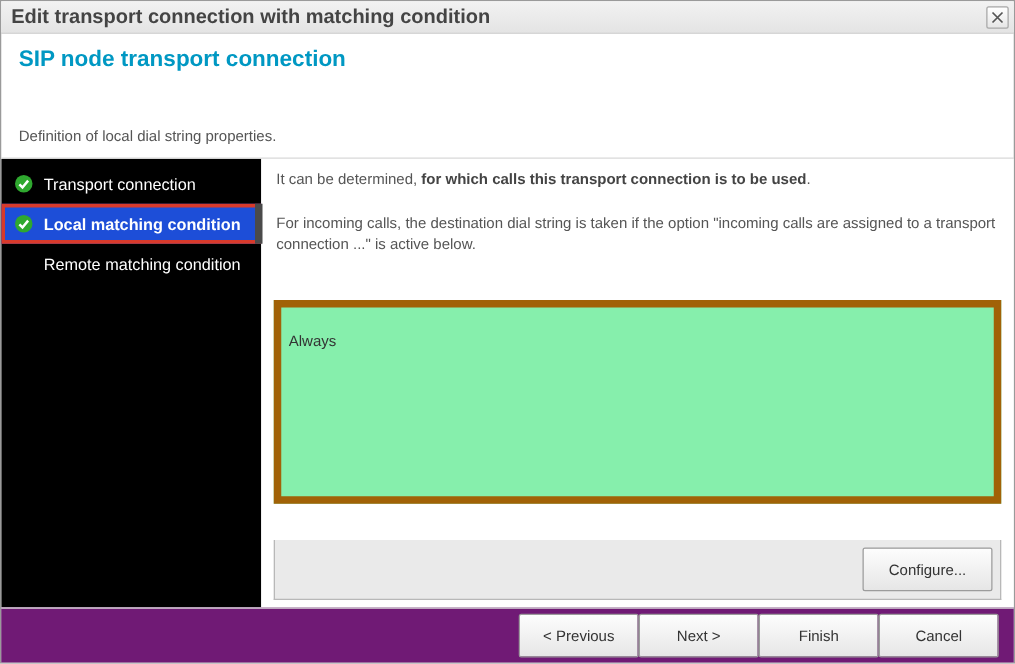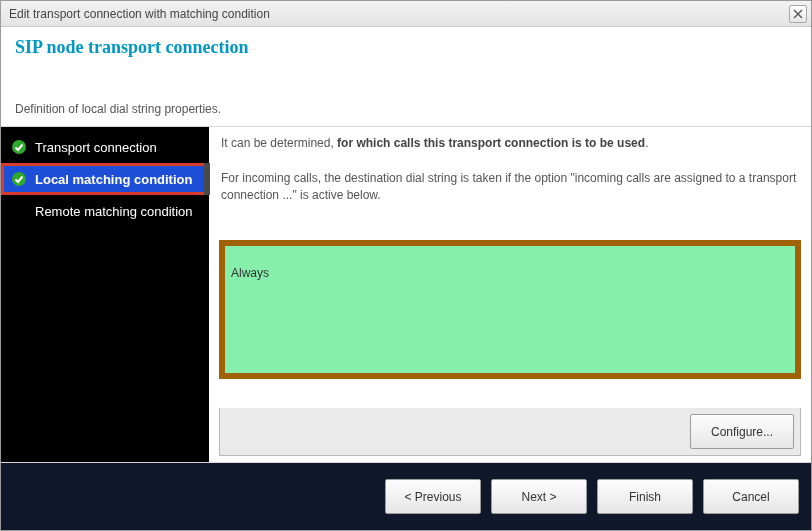--- a/index.html
+++ b/index.html
@@ -23,44 +23,43 @@
   .titlebar {
     height: 26px;
     background: linear-gradient(#f2f2f2, #e4e4e4);
     border-bottom: 1px solid #c9c9c9;
     display: flex;
     align-items: center;
     padding: 0 4px 0 8px;
   }
   .titlebar .title-text {
     flex: 1;
-    font-weight: normal;
+    font-weight: bold;
     color: #444;
-    font-size: 12px;
+    font-size: 16px;
   }
   .titlebar .close-btn {
     width: 18px; height: 18px;
     border: 1px solid #a8a8a8;
     border-radius: 2px;
     background: linear-gradient(#fff,#e6e6e6);
     display:flex; align-items:center; justify-content:center;
     cursor:pointer;
   }
   .titlebar .close-btn svg { width:10px; height:10px; }
   
   .header-area {
     padding: 10px 14px 10px 14px;
     border-bottom: 1px solid #d8d8d8;
   }
   .header-area h1 {
     margin: 0 0 4px 0;
     font-size: 18px;
     font-weight: bold;
     color: #0098c3;
-    font-family: Liberation Serif, serif;
   }
   .header-area .subtitle {
     color: #555;
     font-size: 12px;
     margin-top: 44px;
   }
   
   .body-area {
     flex: 1;
     display: flex;
@@ -129,25 +128,24 @@
     border:1px solid #b8b8b8;
     border-top:none;
     background:#eaeaea;
     padding:6px;
     display:flex;
     justify-content:flex-end;
   }
   
   .footer {
     border-top:1px solid #d8d8d8;
-    padding:16px 12px;
+    padding:4px 12px;
     display:flex;
     justify-content:flex-end;
-    gap:10px;
-    background:#0f172a;
+    background:#701a75;
   }
   button.win {
     min-width:96px;
     height:35px;
     padding:0 12px;
     border:1px solid #9c9c9c;
     border-radius:2px;
     background:linear-gradient(#fdfdfd,#e6e6e6);
     color:#333;
     font-size:12px;

